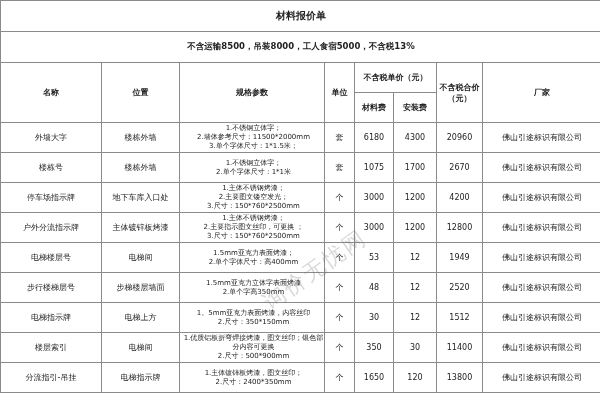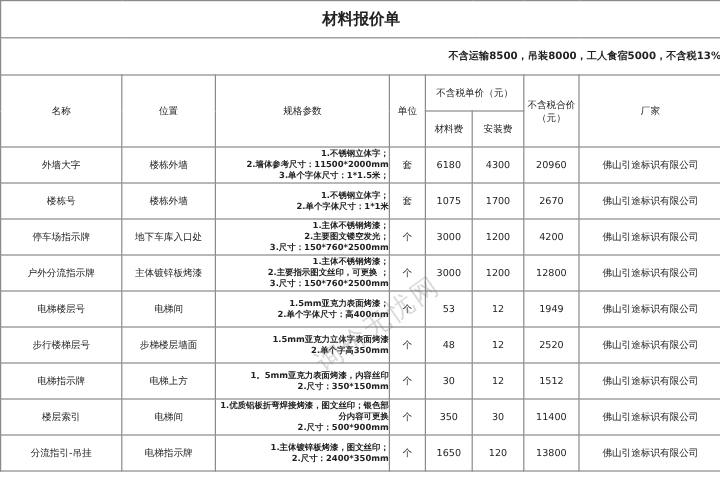--- a/index.html
+++ b/index.html
@@ -1,26 +1,26 @@
 <!DOCTYPE html>
 <html><head>
 <meta charset="utf-8">
 <style>
   html, body { margin: 0; padding: 0; background: #ffffff; }
   body { width: 600px; height: 400px; overflow: hidden; position: relative;
          font-family: "DejaVu Sans", "Liberation Sans", sans-serif; color: #222; }
   table { border-collapse: collapse; table-layout: fixed; width: 601px; position: absolute; left: 0; top: 0; }
   td { border: 1px solid #8a8a8a; text-align: center; vertical-align: middle; font-size: 8px; padding: 0; overflow: hidden; }
-  .title td { height: 30px; font-size: 13px; font-weight: bold; }
-  .note td { height: 30px; font-size: 8.5px; font-weight: bold; text-align: right; }
-  .hdr td { font-weight: normal; font-size: 8px; margin-top: 34px; }
+  .title td { height: 30px; font-size: 10px; font-weight: bold; }
+  .note td { height: 30px; font-size: 8.5px; font-weight: bold; }
+  .hdr td { font-weight: bold; font-size: 8px; margin-top: 34px; }
   .hdr-top td { height: 29px; }
   .hdr-bot td { height: 29px; }
   tr.data td { height: 29px; }
-  td.spec { text-align: right; padding-left: 3px; font-size: 7px; line-height: 9px; white-space: pre-line; font-weight: bold; }
+  td.spec { text-align: center; padding-left: 3px; font-size: 7px; line-height: 9px; white-space: pre-line; }
   .watermark { position: absolute; left: 255px; top: 255px; transform: rotate(-35deg); font-size: 22px;
                color: rgba(120,120,120,0.28); letter-spacing: 2px; pointer-events: none; white-space: nowrap; }
 </style>
 </head>
 <body>
 
 <table>
   <colgroup>
     <col style="width:101px">
       <col style="width:78px">

